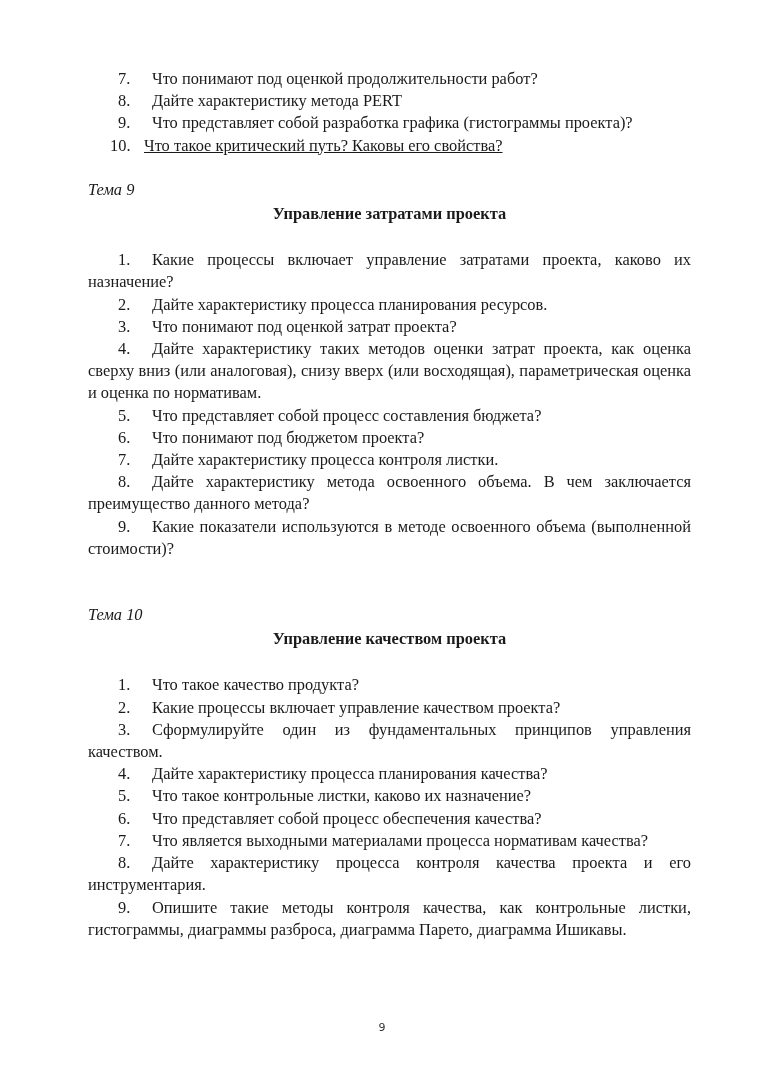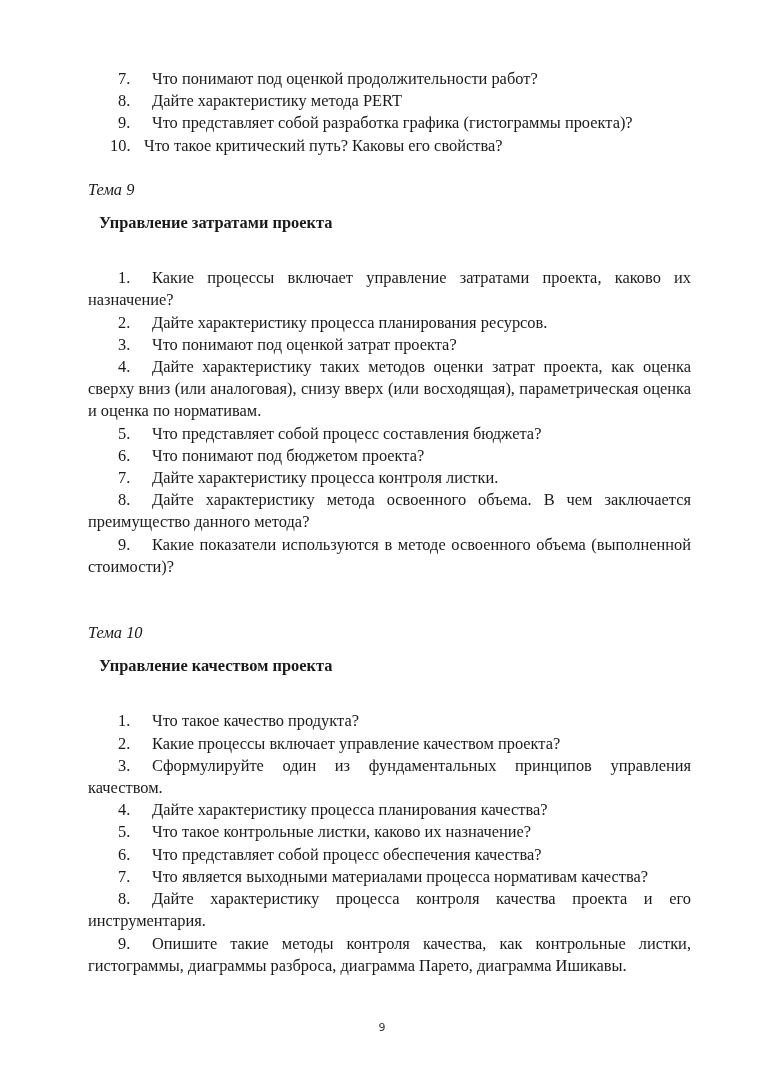--- a/index.html
+++ b/index.html
@@ -4,24 +4,24 @@
 <style>
   html, body { margin: 0; padding: 0; background: #ffffff; }
   body { width: 764px; height: 1080px; position: relative; overflow: hidden; }
   .page {
     position: absolute; left: 88px; top: 68px; width: 603px;
     font-family: "Liberation Serif", "DejaVu Serif", serif;
     font-size: 16.4px; line-height: 22.2px; color: #1a1a1a;
   }
   .item { text-align: justify; text-indent: 30px; margin: 0; }
   .item .num { display: inline-block; width: 34px; text-indent: 0; }
-  .item.p10 { text-indent: 30px; }
+  .item.p10 { text-indent: 30px; text-decoration: underline; }
   .item.p10 .num { width: 34px; margin-left: -8px; }
   .theme-title { text-align: left; font-style: italic; margin: 0; }
-  .theme-heading { text-align: left; font-weight: bold; margin: 11px; }
+  .theme-heading { text-align: center; font-weight: bold; margin: 2px; }
   .gap-after-heading { height: 22px; }
   .gap-section { height: 44px; }
   .gap-small { height: 22px; }
   .page-number {
     position: absolute; left: 0; right: 0; top: 1021px; text-align: center;
     font-family: "DejaVu Sans", sans-serif; font-size: 11px; color: #333;
   }
 </style>
 </head>
 <body>

